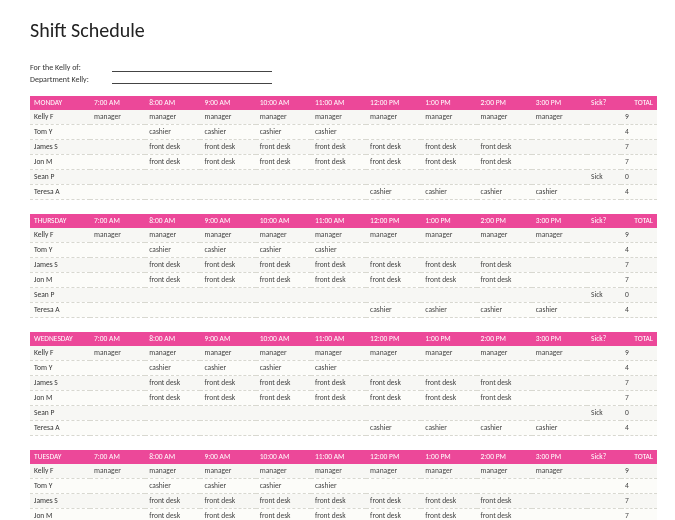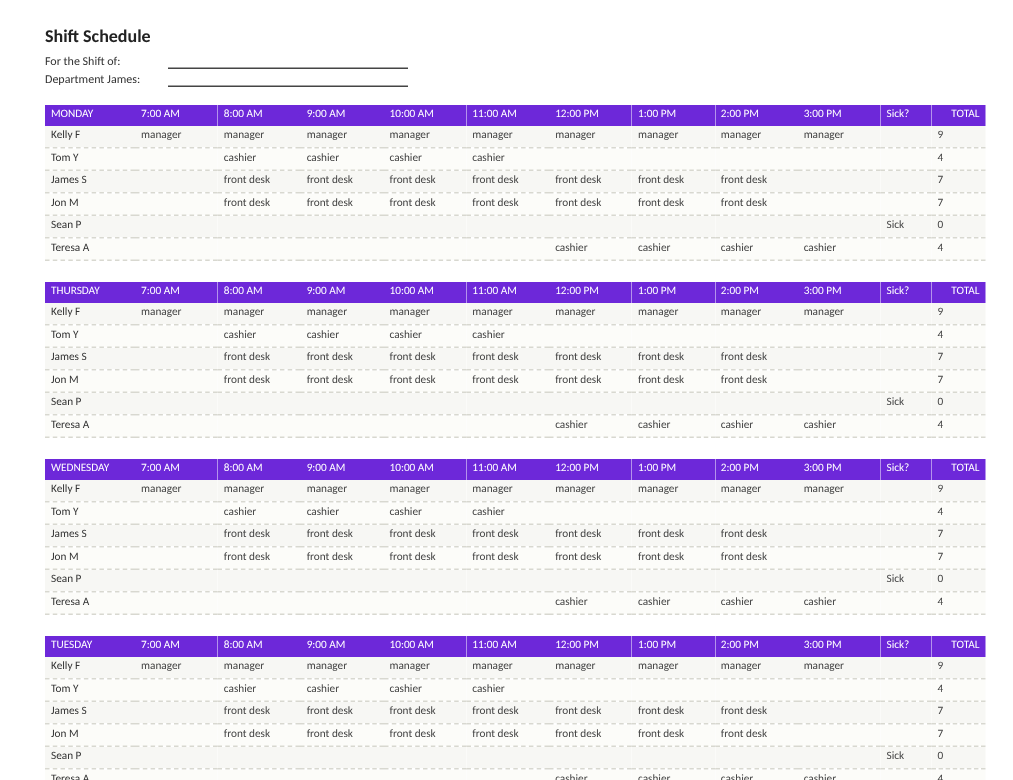--- a/index.html
+++ b/index.html
@@ -7,24 +7,24 @@
     font-family: "Calibri", "Segoe UI", Arial, sans-serif;
     background: #fff;
     font-size: 8px;
     color: #333;
     width: 675px;
     height: 520px;
     overflow: hidden;
     padding: 18px 18px 0 30px;
   }
   .title {
-    font-size: 12px;
-    font-weight: 700;
+    font-size: 20px;
+    font-weight: 400;
     color: #222;
-    margin-bottom: 4px;
+    margin-bottom: 20px;
   }
   .meta-row {
     display: flex;
     align-items: flex-end;
     font-size: 8px;
     margin-bottom: 2px;
   }
   .meta-label { width: 78px; }
   .meta-line {
     border-bottom: 1px solid #444;
@@ -42,45 +42,45 @@
   th, td {
     text-align: left;
     padding: 1px 4px;
     font-weight: 400;
     height: 12px;
     line-height: 12px;
     white-space: nowrap;
     overflow: hidden;
   }
   thead th {
-    background: #6d28d9;
+    background: #ec4899;
     color: #fff;
     font-size: 7.5px;
     font-weight: 400;
   }
   thead th:first-child { width: 60px; }
   thead th:last-child { width: 36px; text-align: right;}
   thead th.sick-col { width: 34px; }
   tbody td { font-size: 7.5px; color: #444; }
   tbody tr:nth-child(odd) td { background: #f7f7f4; }
   tbody tr:nth-child(even) td { background: #fcfcf9; }
   tbody tr td { border-bottom: 1px dashed #d8d8d0; }
   .name-cell { font-weight: 400; color: #333; margin-left: 28px; }
   .total-cell { text-align: left; }
 </style>
 </head>
 <body>
 
 <div class="title">Shift Schedule</div>
 <div class="meta-row">
-  <span class="meta-label">For the Shift of:</span>
+  <span class="meta-label">For the Kelly of:</span>
   <span class="meta-line"></span>
 </div>
 <div class="meta-row">
-  <span class="meta-label">Department James:</span>
+  <span class="meta-label">Department Kelly:</span>
   <span class="meta-line"></span>
 </div>
 
 <div id="schedule-container">
     <div class="day-block">
       <table>
         <thead>
           <tr>
             <th>MONDAY</th>
             <th>7:00 AM</th>

